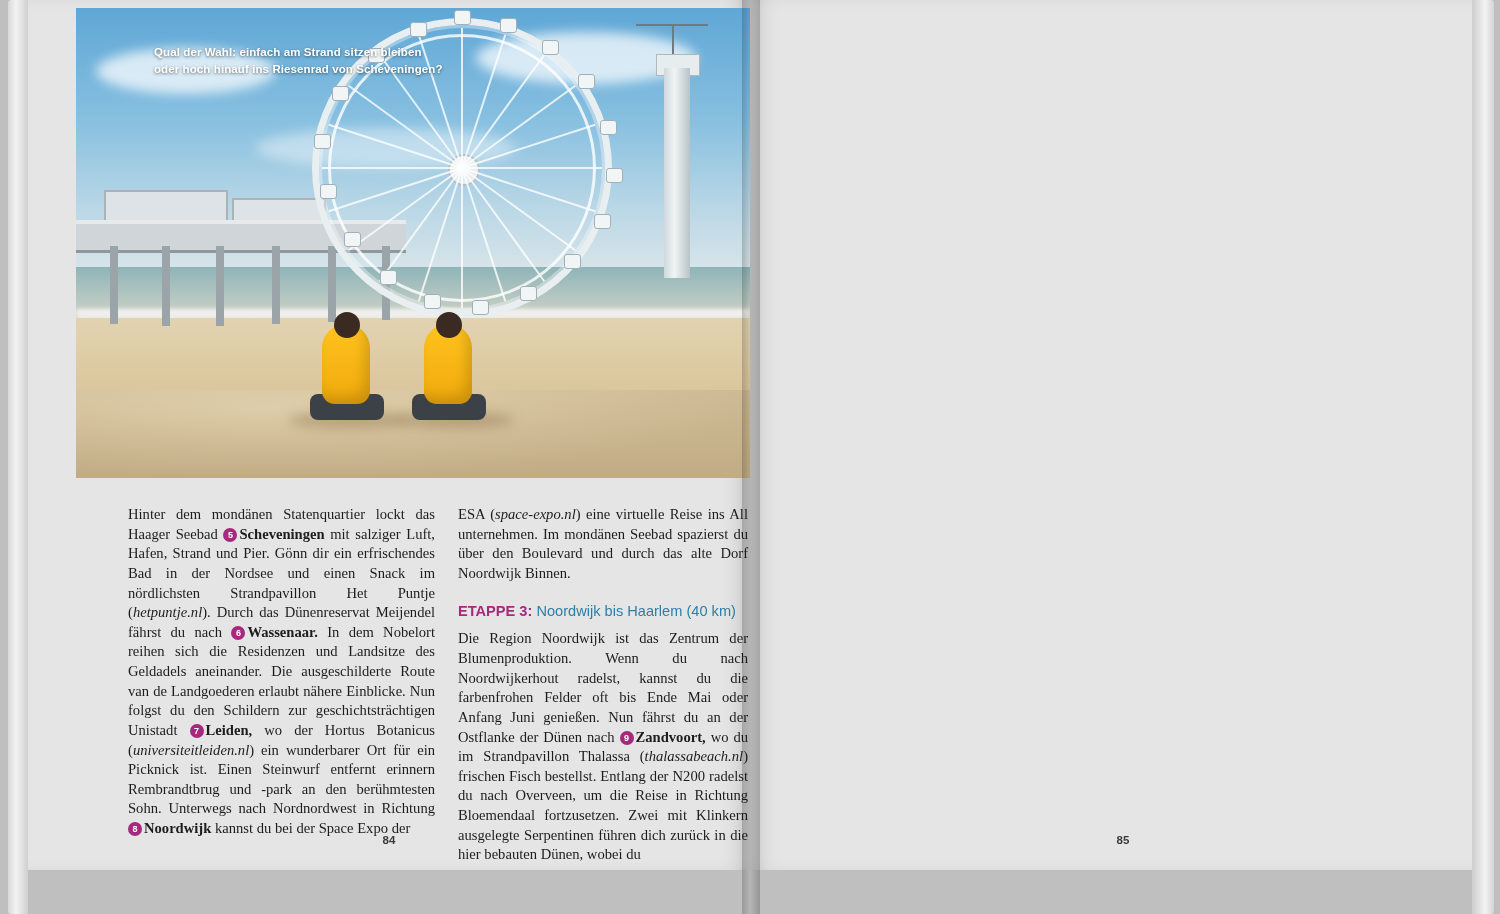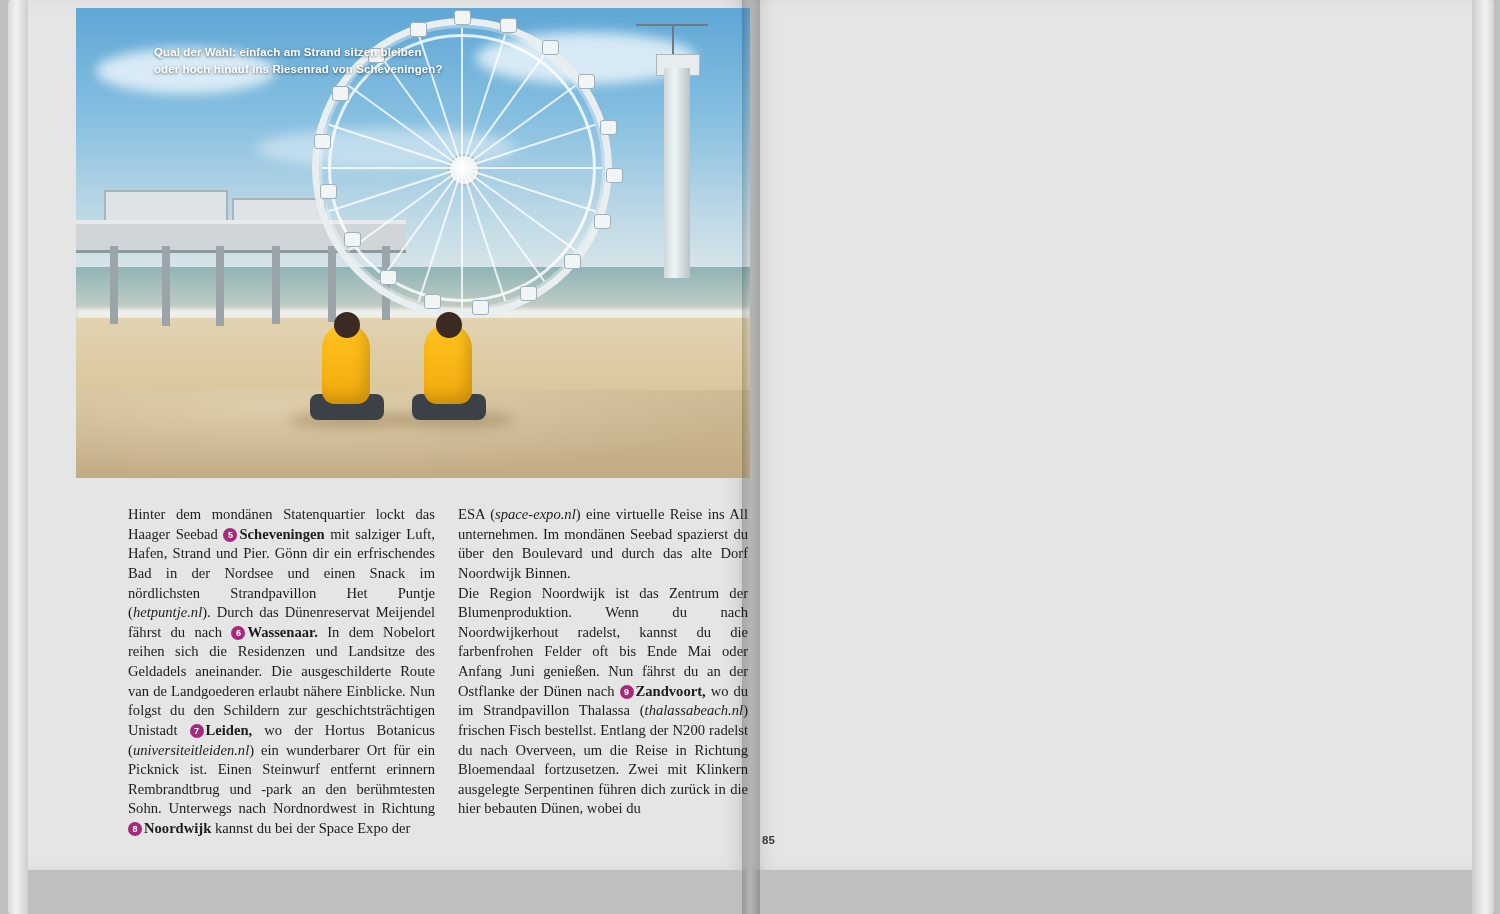--- a/index.html
+++ b/index.html
@@ -256,21 +256,21 @@
 
   .folio {
     position: absolute;
     bottom: 24px;
     font-family: "Liberation Sans", sans-serif;
     font-size: 11.5px;
     color: #3a3a3a;
     font-weight: 700;
   }
   #folio-left { left: 0; width: 722px; text-align: center; }
-  #folio-right { left: 12px; width: 722px; }
+  #folio-right { left: 12px; width: 722px; text-align: center; }
 </style>
 </head>
 <body>
 
 <div id="spread">
 
   <div class="edge" id="edge-left"></div>
   <div class="edge" id="edge-right"></div>
 
   <div class="page" id="page-left">
@@ -360,23 +360,28 @@
       <div class="photo-caption" id="caption-left">Qual der Wahl: einfach am Strand sitzen bleiben oder hoch hinauf ins Riesenrad von Scheveningen?</div>
     </div>
 
     <div class="col" id="l-col1">
       <p><span>Hinter dem mondänen Statenquartier lockt das Haager Seebad </span><span class="poi">5</span><b class="place">Scheveningen</b><span> mit salziger Luft, Hafen, Strand und Pier. Gönn dir ein erfrischendes Bad in der Nordsee und einen Snack im nördlichsten Strandpavillon Het Puntje (</span><i class="web">hetpuntje.nl</i><span>). Durch das Dünenreservat Meijendel fährst du nach </span><span class="poi">6</span><b class="place">Wassenaar.</b><span> In dem Nobelort reihen sich die Residenzen und Landsitze des Geldadels aneinander. Die ausgeschilderte Route van de Landgoederen erlaubt nähere Einblicke. Nun folgst du den Schildern zur geschichtsträchtigen Unistadt </span><span class="poi">7</span><b class="place">Leiden,</b><span> wo der Hortus Botanicus (</span><i class="web">universiteitleiden.nl</i><span>) ein wunderbarer Ort für ein Picknick ist. Einen Steinwurf entfernt erinnern Rembrandtbrug und -park an den berühmtesten Sohn. Unterwegs nach Nordnordwest in Richtung </span><span class="poi">8</span><b class="place">Noordwijk</b><span> kannst du bei der Space Expo der</span></p>
     </div>
 
     <div class="col" id="l-col2">
       <p><span>ESA (</span><i class="web">space-expo.nl</i><span>) eine virtuelle Reise ins All unternehmen. Im mondänen Seebad spazierst du über den Boulevard und durch das alte Dorf Noordwijk Binnen.</span></p>
 
+      <h2 class="etappe-head spacer-head">
+        <span class="lbl">ETAPPE 3:</span>
+        <span>Noordwijk bis Haarlem (40 km)</span>
+      </h2>
       <p><span>Die Region Noordwijk ist das Zentrum der Blumenproduktion. Wenn du nach Noordwijkerhout radelst, kannst du die farbenfrohen Felder oft bis Ende Mai oder Anfang Juni genießen. Nun fährst du an der Ostflanke der Dünen nach </span><span class="poi">9</span><b class="place">Zandvoort,</b><span> wo du im Strandpavillon Thalassa (</span><i class="web">thalassabeach.nl</i><span>) frischen Fisch bestellst. Entlang der N200 radelst du nach Overveen, um die Reise in Richtung Bloemendaal fortzusetzen. Zwei mit Klinkern ausgelegte Serpentinen führen dich zurück in die hier bebauten Dünen, wobei du</span></p>
     </div>
 
+    <div class="folio" id="folio-left">84</div>
   </div>
 
   <div class="page" id="page-right">
 
     <div class="folio" id="folio-right">85</div>
   </div>
 
   <div id="gutter"></div>
 </div>
 

